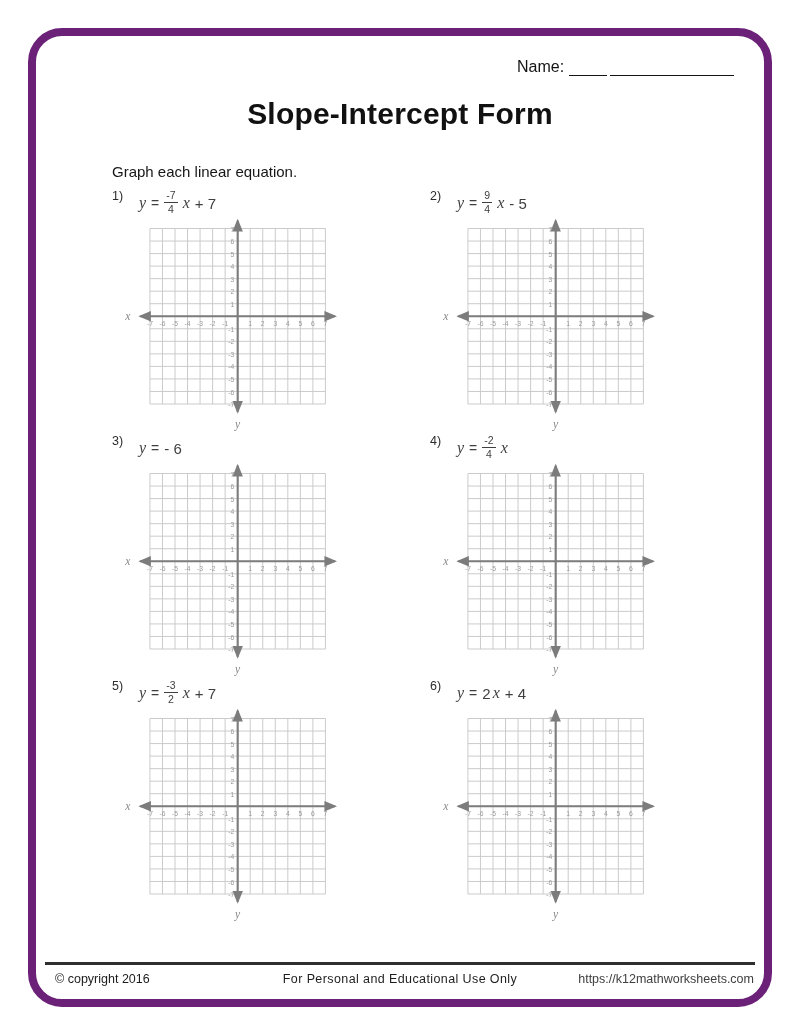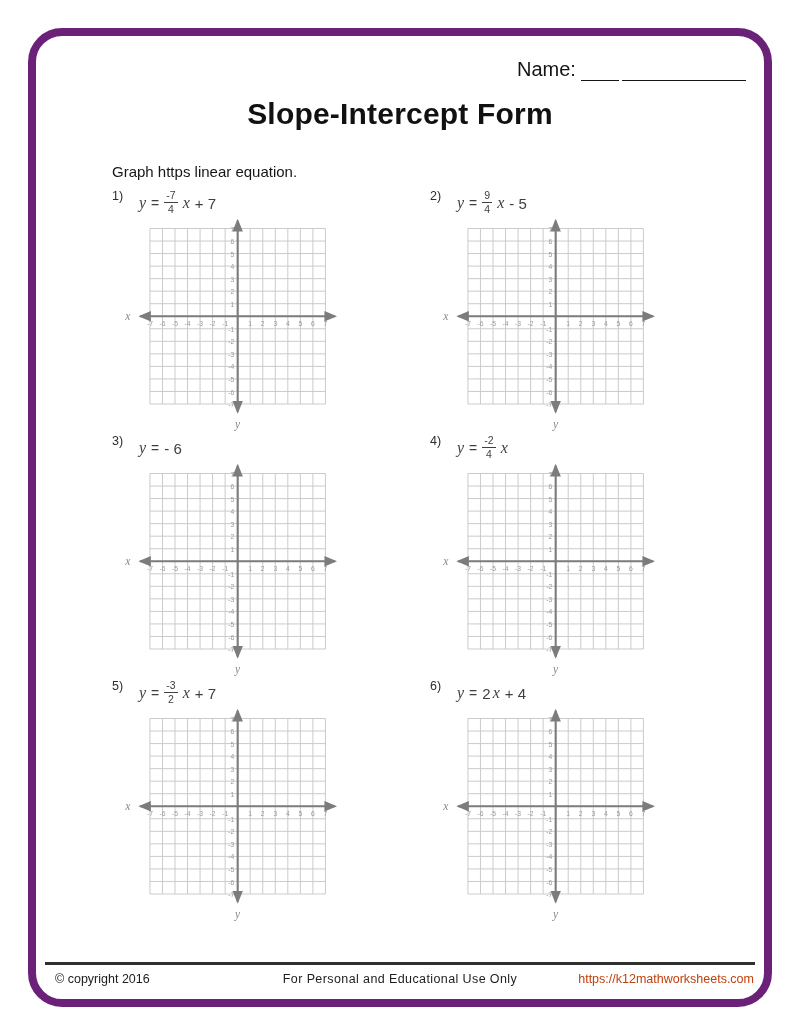--- a/index.html
+++ b/index.html
@@ -1,20 +1,20 @@
 <!DOCTYPE html>
 <html><head>
 <meta charset="utf-8">
 <style>
   html,body{margin:0;padding:0;background:#ffffff;}
   .page{position:relative;width:800px;height:1035px;background:#ffffff;overflow:hidden;
         font-family:"Liberation Sans",sans-serif;color:#1b1b1b;}
   .border-frame{position:absolute;left:28px;top:28px;right:28px;bottom:28px;
         border:8px solid #6b2178;border-radius:34px;pointer-events:none;}
-  .name-row{position:absolute;left:517px;top:58px;font-size:20px;color:#141414;white-space:nowrap;}
+  .name-row{position:absolute;left:517px;top:58px;font-size:16px;color:#141414;white-space:nowrap;}
   .nline{display:inline-block;border-bottom:1.8px solid #141414;height:15px;vertical-align:bottom;}
   .nline-short{width:38px;margin-left:5px;}
   .nline-long{width:124px;margin-left:3px;}
   .title{position:absolute;top:97px;left:0;width:100%;margin:0;text-align:center;
         font-size:30px;font-weight:700;color:#111;letter-spacing:0.2px;}
   .instruction{position:absolute;left:112px;top:163px;font-size:15px;color:#161616;}
   .problems{position:absolute;left:112px;top:191px;display:grid;
         grid-template-columns:318px 318px;grid-auto-rows:245px;}
   .problem{position:relative;}
   .eq-row{display:flex;align-items:center;height:24px;}
@@ -24,35 +24,35 @@
   .rel{font-size:14px;}
   .frac{display:inline-flex;flex-direction:column;align-items:center;font-size:10.5px;
         line-height:1.15;transform:translateY(-1px);}
   .fnum{border-bottom:1px solid #3f3f3f;padding:0 2px;}
   .coef{margin-right:-3px;}
   .grid-svg{display:block;margin-left:7px;margin-top:0;}
   .footer-rule{position:absolute;left:45px;top:962px;width:710px;height:2.5px;background:#2f2f2f;}
   .footer-left{position:absolute;left:55px;top:972px;font-size:12.5px;color:#1d1d1d;}
   .footer-center{position:absolute;left:0;top:972px;width:100%;text-align:center;
         font-size:12.5px;color:#1d1d1d;letter-spacing:0.4px;}
-  .footer-right{position:absolute;right:46px;top:972px;font-size:12.5px;color:#c2410c;text-align:center;}
+  .footer-right{position:absolute;right:46px;top:972px;font-size:12.5px;color:#404040;text-align:center;}
 </style>
 </head>
 <body>
 
 <div class="page">
   <div class="border-frame" id="borderFrame" style="border-color: rgb(107, 33, 120);"></div>
 
   <div class="name-row">
     <span>Name:</span><span class="nline nline-short"></span><span class="nline nline-long"></span>
   </div>
 
   <h1 class="title">Slope-Intercept Form</h1>
 
-  <div class="instruction">Graph https linear equation.</div>
+  <div class="instruction">Graph each linear equation.</div>
 
   <div class="problems" id="problems">
   <div class="problem">
     <div class="eq-row">
       <span class="p-label">1)</span>
       <span class="equation">
         <span class="var lhs">y</span>
         <span class="rel">=</span>
         <span class="frac">
           <span class="fnum">-7</span>

